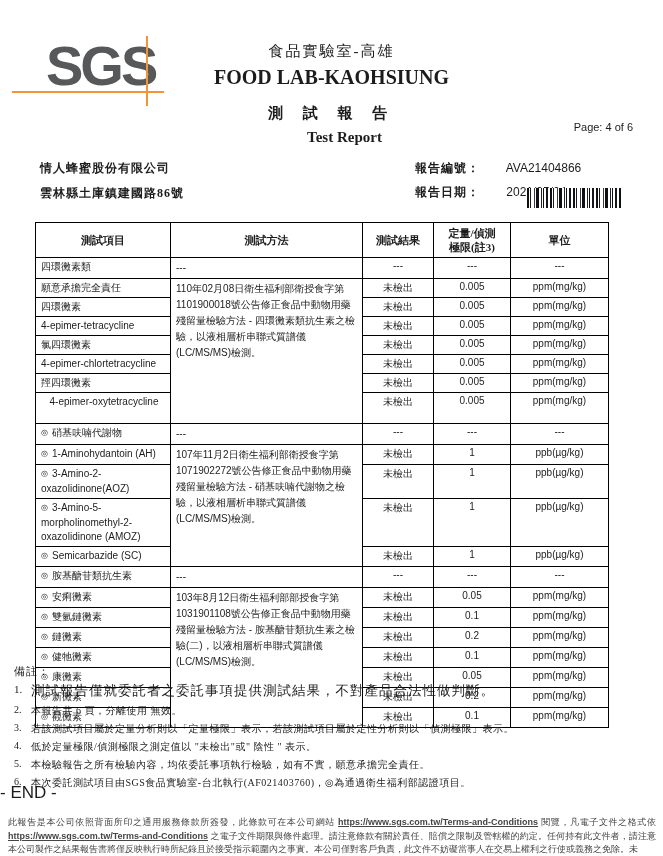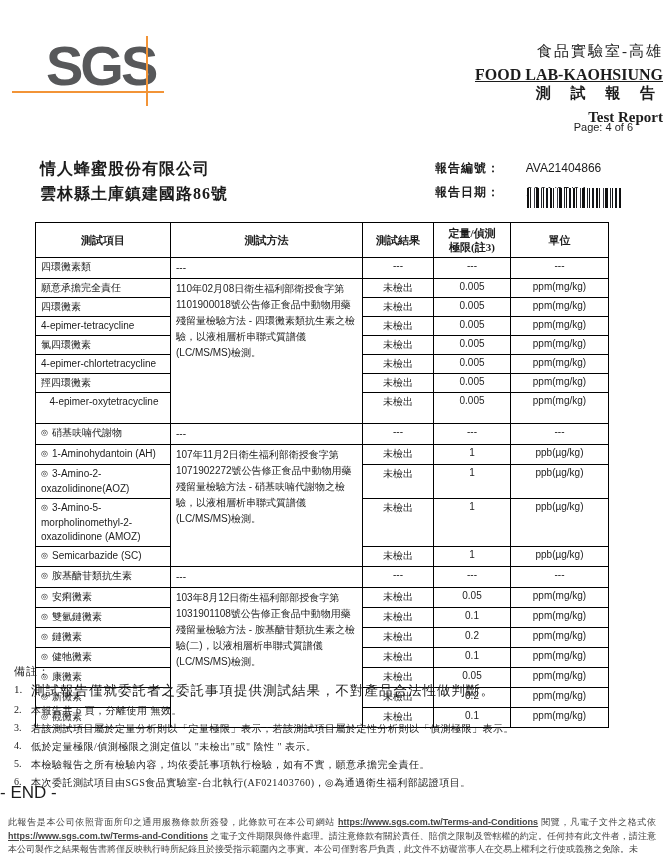--- a/index.html
+++ b/index.html
@@ -6,35 +6,35 @@
   .page{position:relative;width:663px;height:856px;background:#ffffff;overflow:hidden;
         font-family:"Liberation Sans",sans-serif;color:#1c1c1c;}
 
   
   .logo{position:absolute;left:12px;top:32px;width:160px;height:80px;}
   .logo-text{position:absolute;left:34px;top:6px;font-family:"Liberation Sans",sans-serif;
              font-weight:bold;font-size:56px;line-height:56px;letter-spacing:-3px;color:#57585A;}
   .logo-vline{position:absolute;left:134px;top:4px;width:2px;height:70px;background:#F29437;}
   .logo-hline{position:absolute;left:0px;top:59px;width:152px;height:2px;background:#F29437;}
 
-  .titleblock{position:absolute;left:0;top:42px;width:663px;text-align:right;
+  .titleblock{position:absolute;left:0;top:42px;width:663px;text-align:center;
               font-family:"Liberation Serif","DejaVu Serif",serif;}
   .t-zh{font-size:15px;letter-spacing:2px;margin-bottom:5px;}
-  .t-en{font-size:16px;font-weight:bold;margin-bottom:0;text-decoration:underline;}
+  .t-en{font-size:20px;font-weight:bold;margin-bottom:15px;}
   .t-rep-zh{font-size:15px;font-weight:bold;letter-spacing:8px;margin-bottom:6px;}
   .t-rep-en{font-size:15px;font-weight:bold;padding-left:26px;}
 
   .pagelabel{position:absolute;right:30px;top:121px;font-size:11px;}
 
   
   .client{position:absolute;left:40px;top:156px;font-family:"Liberation Serif","DejaVu Serif",serif;
-          font-weight:bold;font-size:16px;line-height:25px;letter-spacing:1px;}
+          font-weight:bold;font-size:12px;line-height:25px;letter-spacing:1px;}
   .repinfo{position:absolute;left:415px;top:156px;font-size:12px;line-height:24px;}
   .repinfo .lbl{display:inline-block;width:88px;font-family:"Liberation Serif","DejaVu Serif",serif;
-                font-weight:bold;letter-spacing:1px;margin-left:20px;}
+                font-weight:bold;letter-spacing:1px;}
   .barcode{position:absolute;left:527px;top:188px;width:95px;height:20px;
       background:repeating-linear-gradient(90deg,
         #101010 0,#101010 2px,#fff 2px,#fff 3px,#1a1a1a 3px,#1a1a1a 4px,#fff 4px,#fff 7px,
         #3a3a44 7px,#3a3a44 8px,#fff 8px,#fff 9px,#101010 9px,#101010 12px,#fff 12px,#fff 14px,
         #20242a 14px,#20242a 15px,#fff 15px,#fff 16px,#101010 16px,#101010 17px,#fff 17px,#fff 19px,
         #15181c 19px,#15181c 21px,#fff 21px,#fff 23px);}
 
   
   .ttable{position:absolute;left:35px;top:222px;border-collapse:collapse;table-layout:fixed;width:573px;}
   .ttable td,.ttable th{border:1px solid #000;overflow:hidden;}

